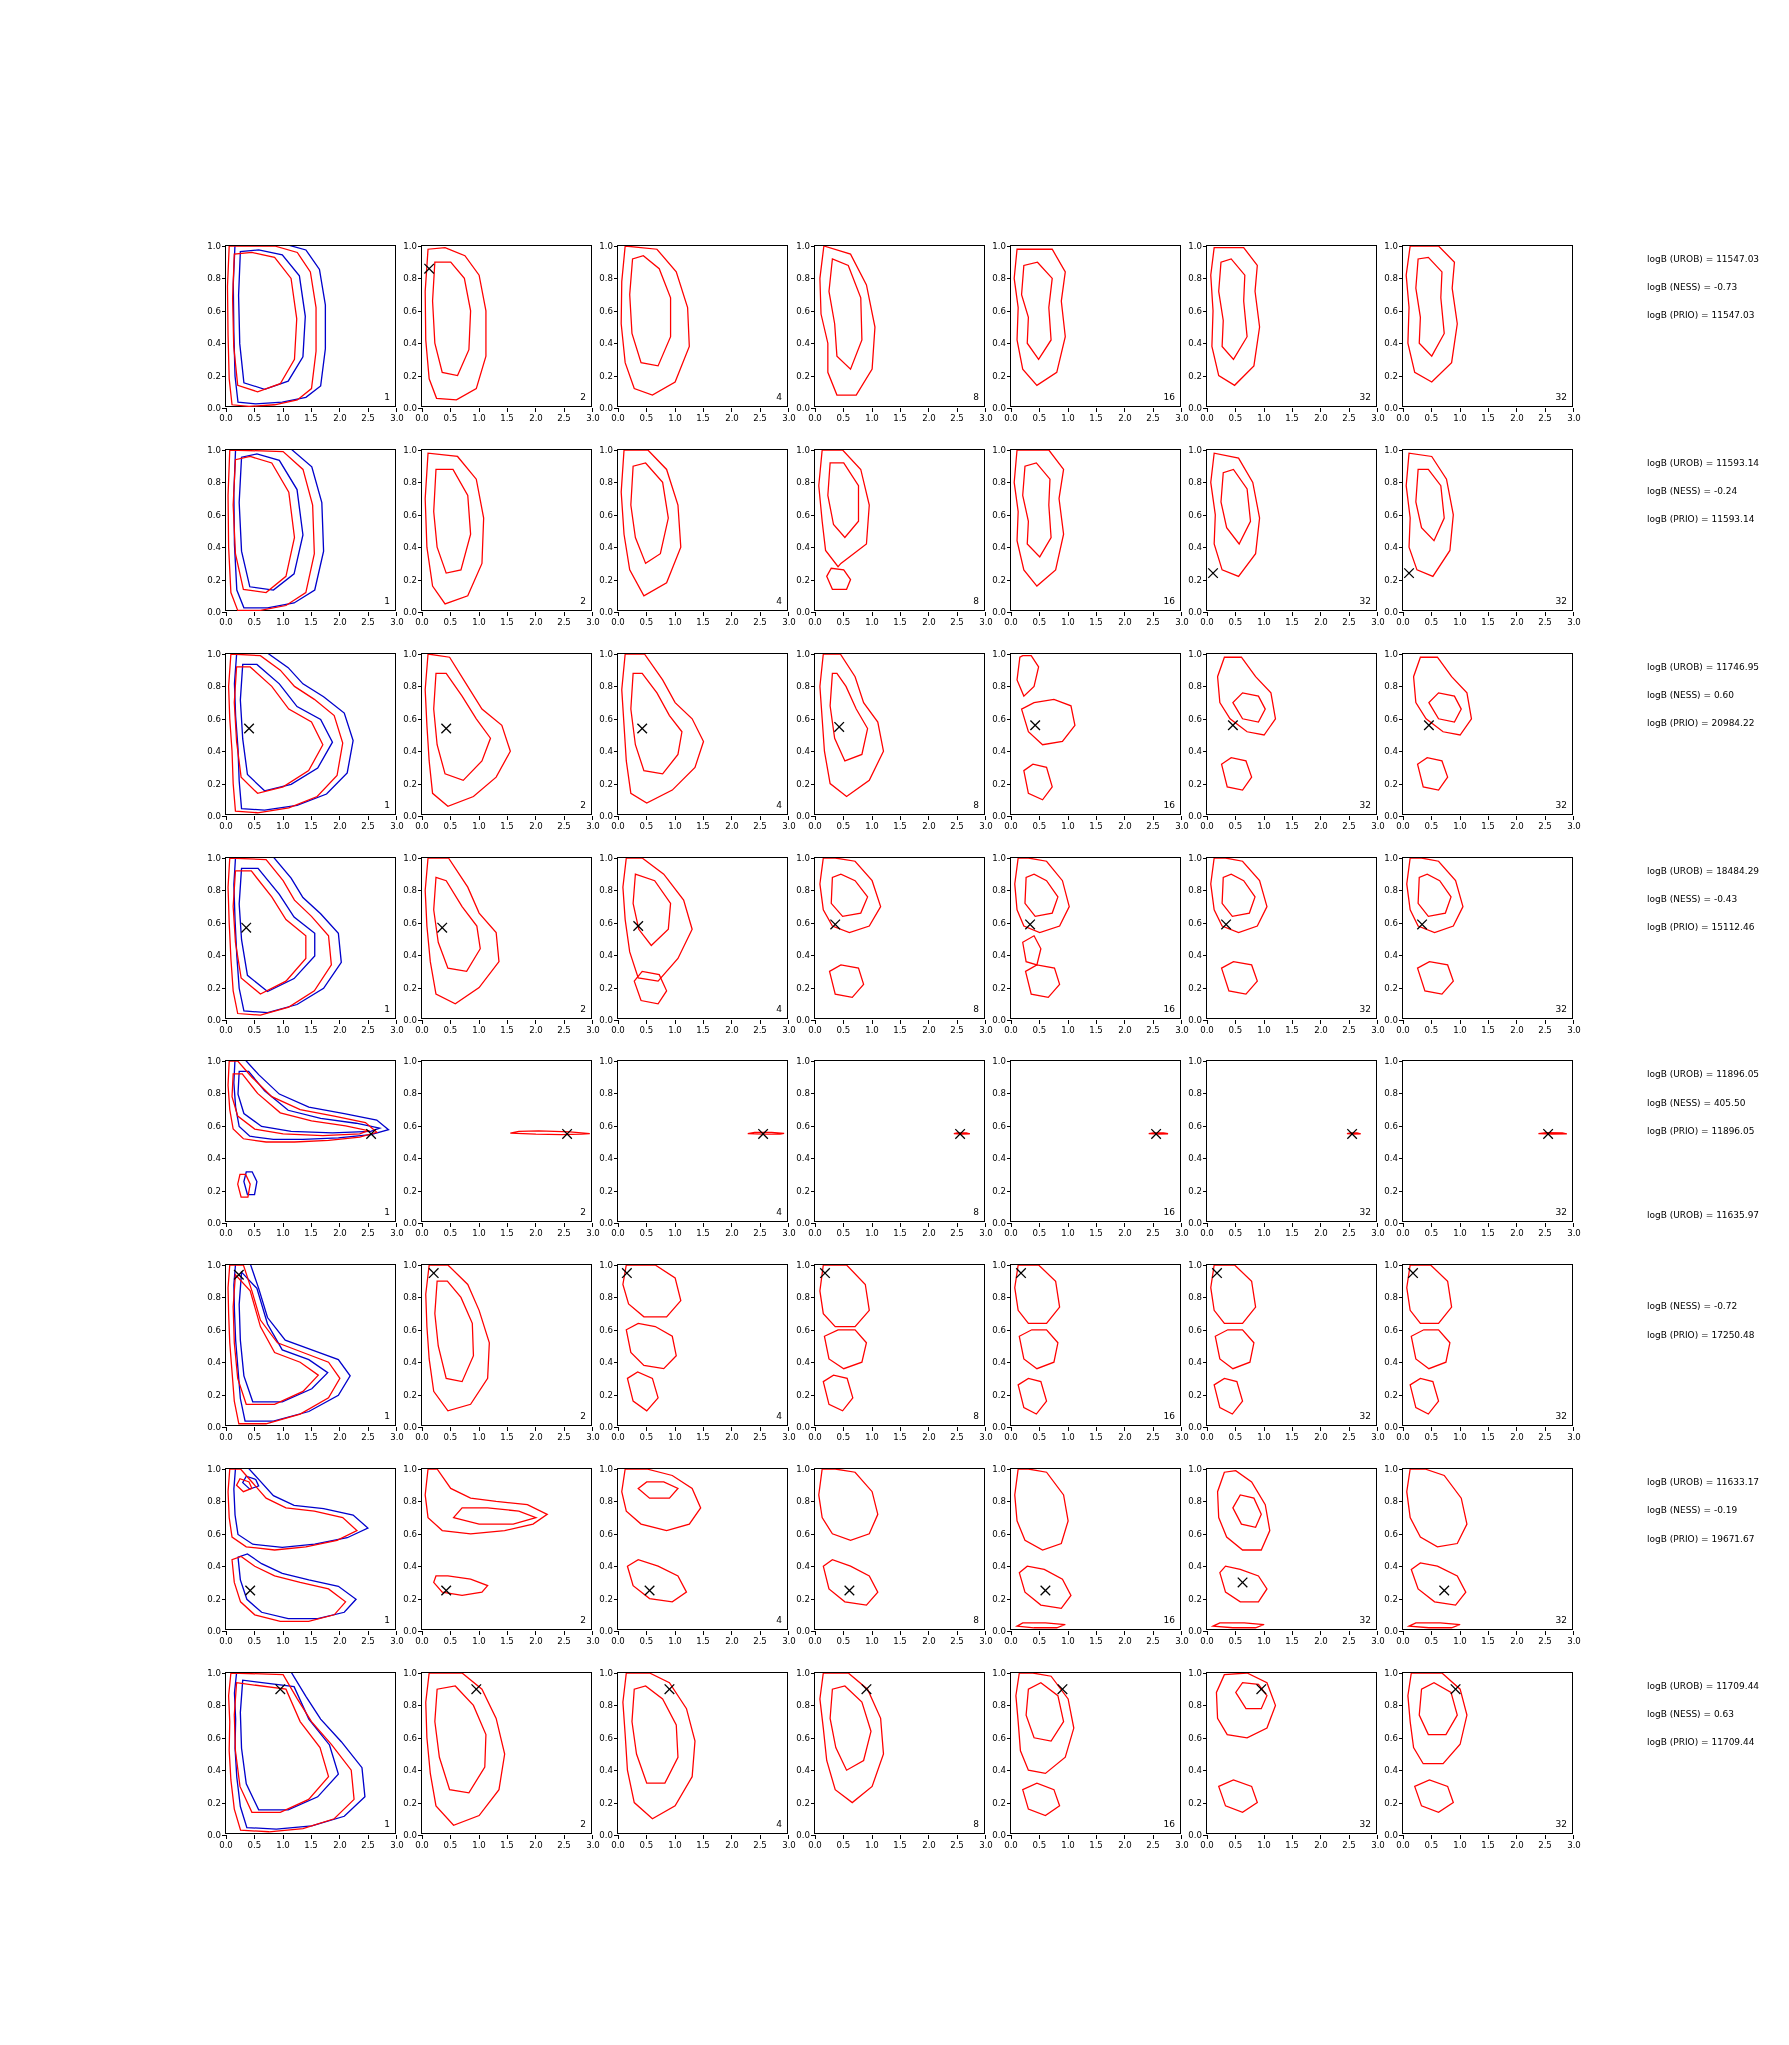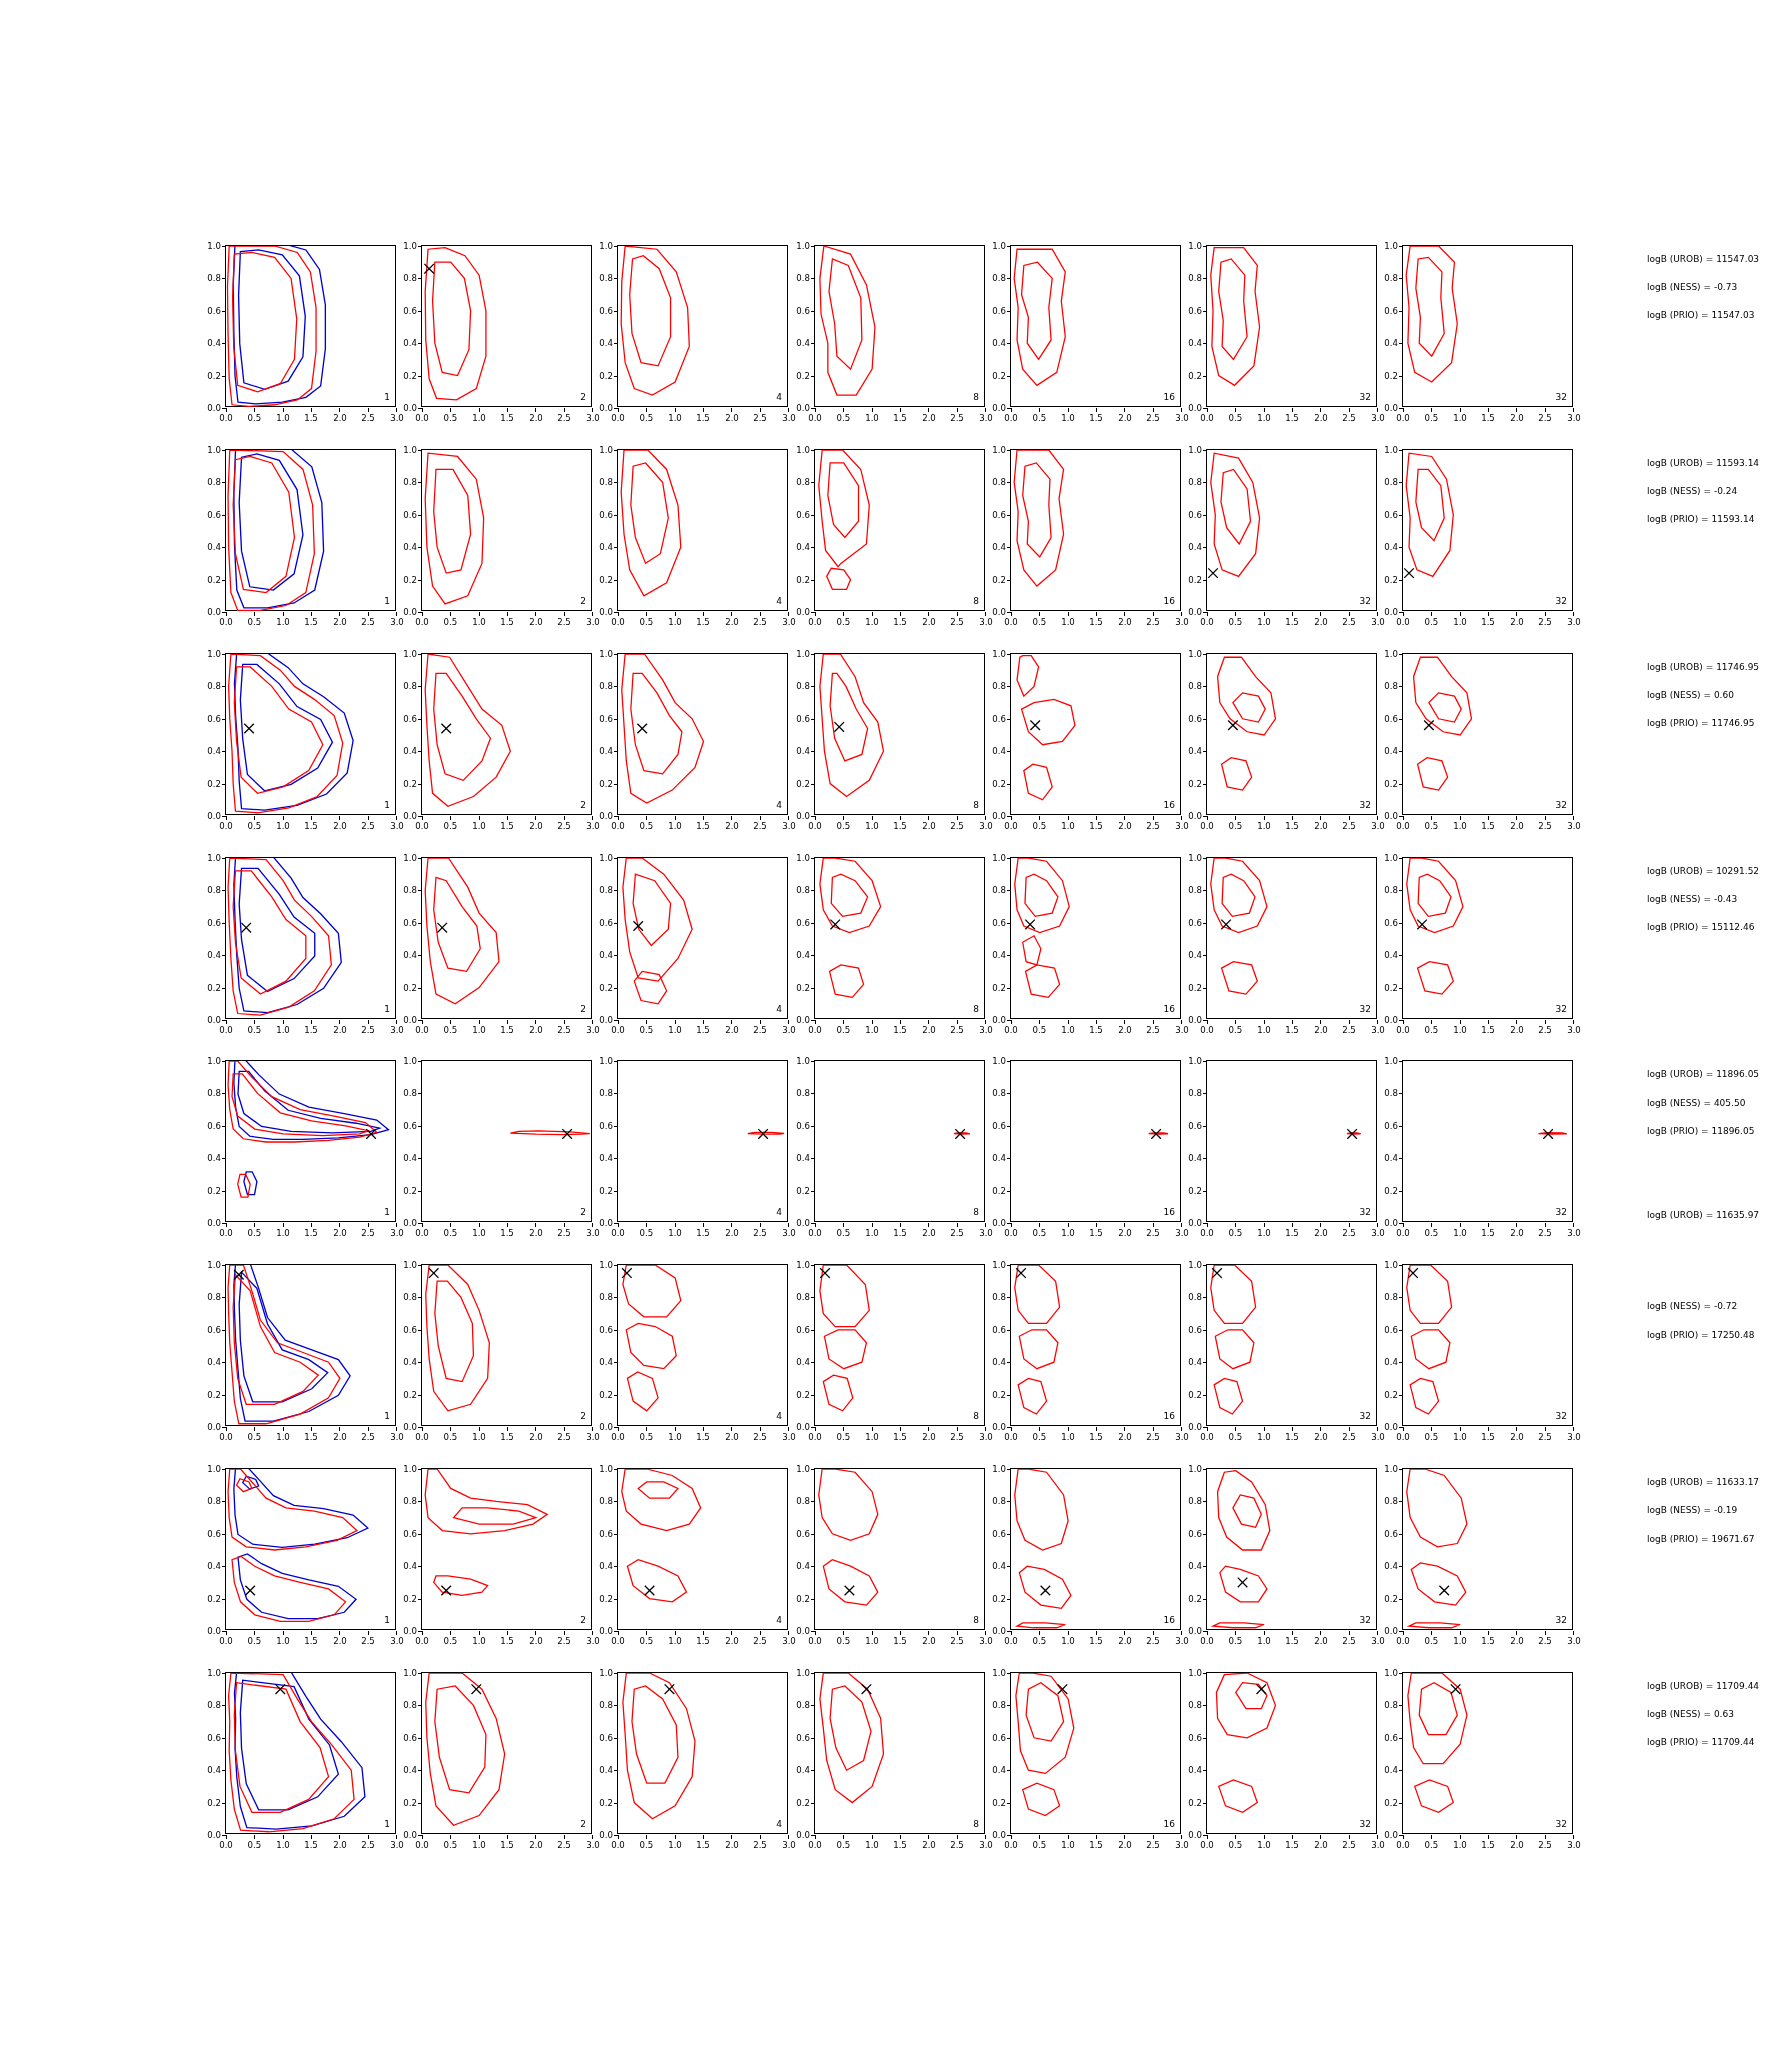--- a/index.html
+++ b/index.html
@@ -815,21 +815,21 @@
           <div class="tick-y" style="top: 65px; left: -33px; width: 28px;">0.6</div>
           <div class="tickmark-y" style="top: 32px; left: -3.8px; width: 3.8px;"></div>
           <div class="tick-y" style="top: 32px; left: -33px; width: 28px;">0.8</div>
           <div class="tickmark-y" style="top: -0.4px; left: -3.8px; width: 3.8px;"></div>
           <div class="tick-y" style="top: 0px; left: -33px; width: 28px;">1.0</div>
           <div class="corner-label" style="right: 5.1px; bottom: 3.8px;">32</div>
         </div>
       </div>
       <div class="row-annot" style="left: 1647px; top: 662px;">logB (UROB) = 11746.95</div>
       <div class="row-annot" style="left: 1647px; top: 690px;">logB (NESS) = 0.60</div>
-      <div class="row-annot" style="left: 1647px; top: 718px;">logB (PRIO) = 11746.95</div>
+      <div class="row-annot" style="left: 1647px; top: 718px;">logB (PRIO) = 20984.22</div>
       <div class="cell" style="left: 225px; top: 857px; width: 171px; height: 162px;">
         <div class="axes" style="width: 171px; height: 162px;">
           <svg class="plotsvg" width="171" height="162" viewBox="0 0 267 254">
             <path d="M5.34,0.00 L2.67,45.72 L4.45,101.60 L7.12,157.48 L10.68,208.28 L17.80,243.84 L53.40,246.38 L97.90,233.68 L137.95,208.28 L164.65,167.64 L160.20,121.92 L133.50,91.44 L106.80,66.04 L89.00,35.56 L62.30,2.54 Z" fill="none" stroke="#0000cc" stroke-width="2" transform="translate(9,-4) scale(1.04,1.0)"></path>
             <path d="M14.24,20.32 L10.68,76.20 L14.24,132.08 L23.14,187.96 L53.40,213.36 L93.45,193.04 L124.60,157.48 L124.60,121.92 L93.45,96.52 L71.20,60.96 L39.16,20.32 Z" fill="none" stroke="#0000cc" stroke-width="2" transform="translate(9,-4) scale(1.04,1.0)"></path>
             <path d="M5.34,0.00 L2.67,45.72 L4.45,101.60 L7.12,157.48 L10.68,208.28 L17.80,243.84 L53.40,246.38 L97.90,233.68 L137.95,208.28 L164.65,167.64 L160.20,121.92 L133.50,91.44 L106.80,66.04 L89.00,35.56 L62.30,2.54 Z" fill="none" stroke="#ff0000" stroke-width="2"></path>
             <path d="M14.24,20.32 L10.68,76.20 L14.24,132.08 L23.14,187.96 L53.40,213.36 L93.45,193.04 L124.60,157.48 L124.60,121.92 L93.45,96.52 L71.20,60.96 L39.16,20.32 Z" fill="none" stroke="#ff0000" stroke-width="2"></path>
             <g>
               <line x1="23.649999999999995" y1="101.72" x2="38.64999999999999" y2="116.72" stroke="#000000" stroke-width="2"></line>
               <line x1="23.649999999999995" y1="116.72" x2="38.64999999999999" y2="101.72" stroke="#000000" stroke-width="2"></line>
@@ -1097,21 +1097,21 @@
           <div class="tick-y" style="top: 97px; left: -33px; width: 28px;">0.4</div>
           <div class="tickmark-y" style="top: 65px; left: -3.8px; width: 3.8px;"></div>
           <div class="tick-y" style="top: 65px; left: -33px; width: 28px;">0.6</div>
           <div class="tickmark-y" style="top: 32px; left: -3.8px; width: 3.8px;"></div>
           <div class="tick-y" style="top: 32px; left: -33px; width: 28px;">0.8</div>
           <div class="tickmark-y" style="top: -0.4px; left: -3.8px; width: 3.8px;"></div>
           <div class="tick-y" style="top: 0px; left: -33px; width: 28px;">1.0</div>
           <div class="corner-label" style="right: 5.1px; bottom: 3.8px;">32</div>
         </div>
       </div>
-      <div class="row-annot" style="left: 1647px; top: 866px;">logB (UROB) = 10291.52</div>
+      <div class="row-annot" style="left: 1647px; top: 866px;">logB (UROB) = 18484.29</div>
       <div class="row-annot" style="left: 1647px; top: 894px;">logB (NESS) = -0.43</div>
       <div class="row-annot" style="left: 1647px; top: 922px;">logB (PRIO) = 15112.46</div>
       <div class="cell" style="left: 225px; top: 1060px; width: 171px; height: 162px;">
         <div class="axes" style="width: 171px; height: 162px;">
           <svg class="plotsvg" width="171" height="162" viewBox="0 0 267 254">
             <path d="M4.45,0.00 L2.67,38.10 L5.34,76.20 L10.68,106.68 L26.70,121.92 L62.30,127.00 L106.80,127.00 L160.20,124.46 L209.15,119.38 L235.85,111.76 L218.05,96.52 L169.10,86.36 L115.70,76.20 L71.20,55.88 L40.05,25.40 L17.80,0.00 Z" fill="none" stroke="#0000cc" stroke-width="2" transform="translate(9,-4) scale(1.04,1.0)"></path>
             <path d="M10.68,20.32 L8.90,55.88 L17.80,86.36 L44.50,106.68 L89.00,114.30 L151.30,116.84 L209.15,114.30 L222.50,109.22 L186.90,101.60 L133.50,93.98 L84.55,81.28 L48.95,50.80 L24.92,20.32 Z" fill="none" stroke="#0000cc" stroke-width="2" transform="translate(9,-4) scale(1.04,1.0)"></path>
             <path d="M17.80,193.04 L23.14,213.36 L33.82,213.36 L37.38,193.04 L30.26,177.80 L21.36,177.80 Z" fill="none" stroke="#0000cc" stroke-width="2" transform="translate(9,-4) scale(1.04,1.0)"></path>
             <path d="M4.45,0.00 L2.67,38.10 L5.34,76.20 L10.68,106.68 L26.70,121.92 L62.30,127.00 L106.80,127.00 L160.20,124.46 L209.15,119.38 L235.85,111.76 L218.05,96.52 L169.10,86.36 L115.70,76.20 L71.20,55.88 L40.05,25.40 L17.80,0.00 Z" fill="none" stroke="#ff0000" stroke-width="2"></path>
             <path d="M10.68,20.32 L8.90,55.88 L17.80,86.36 L44.50,106.68 L89.00,114.30 L151.30,116.84 L209.15,114.30 L222.50,109.22 L186.90,101.60 L133.50,93.98 L84.55,81.28 L48.95,50.80 L24.92,20.32 Z" fill="none" stroke="#ff0000" stroke-width="2"></path>

